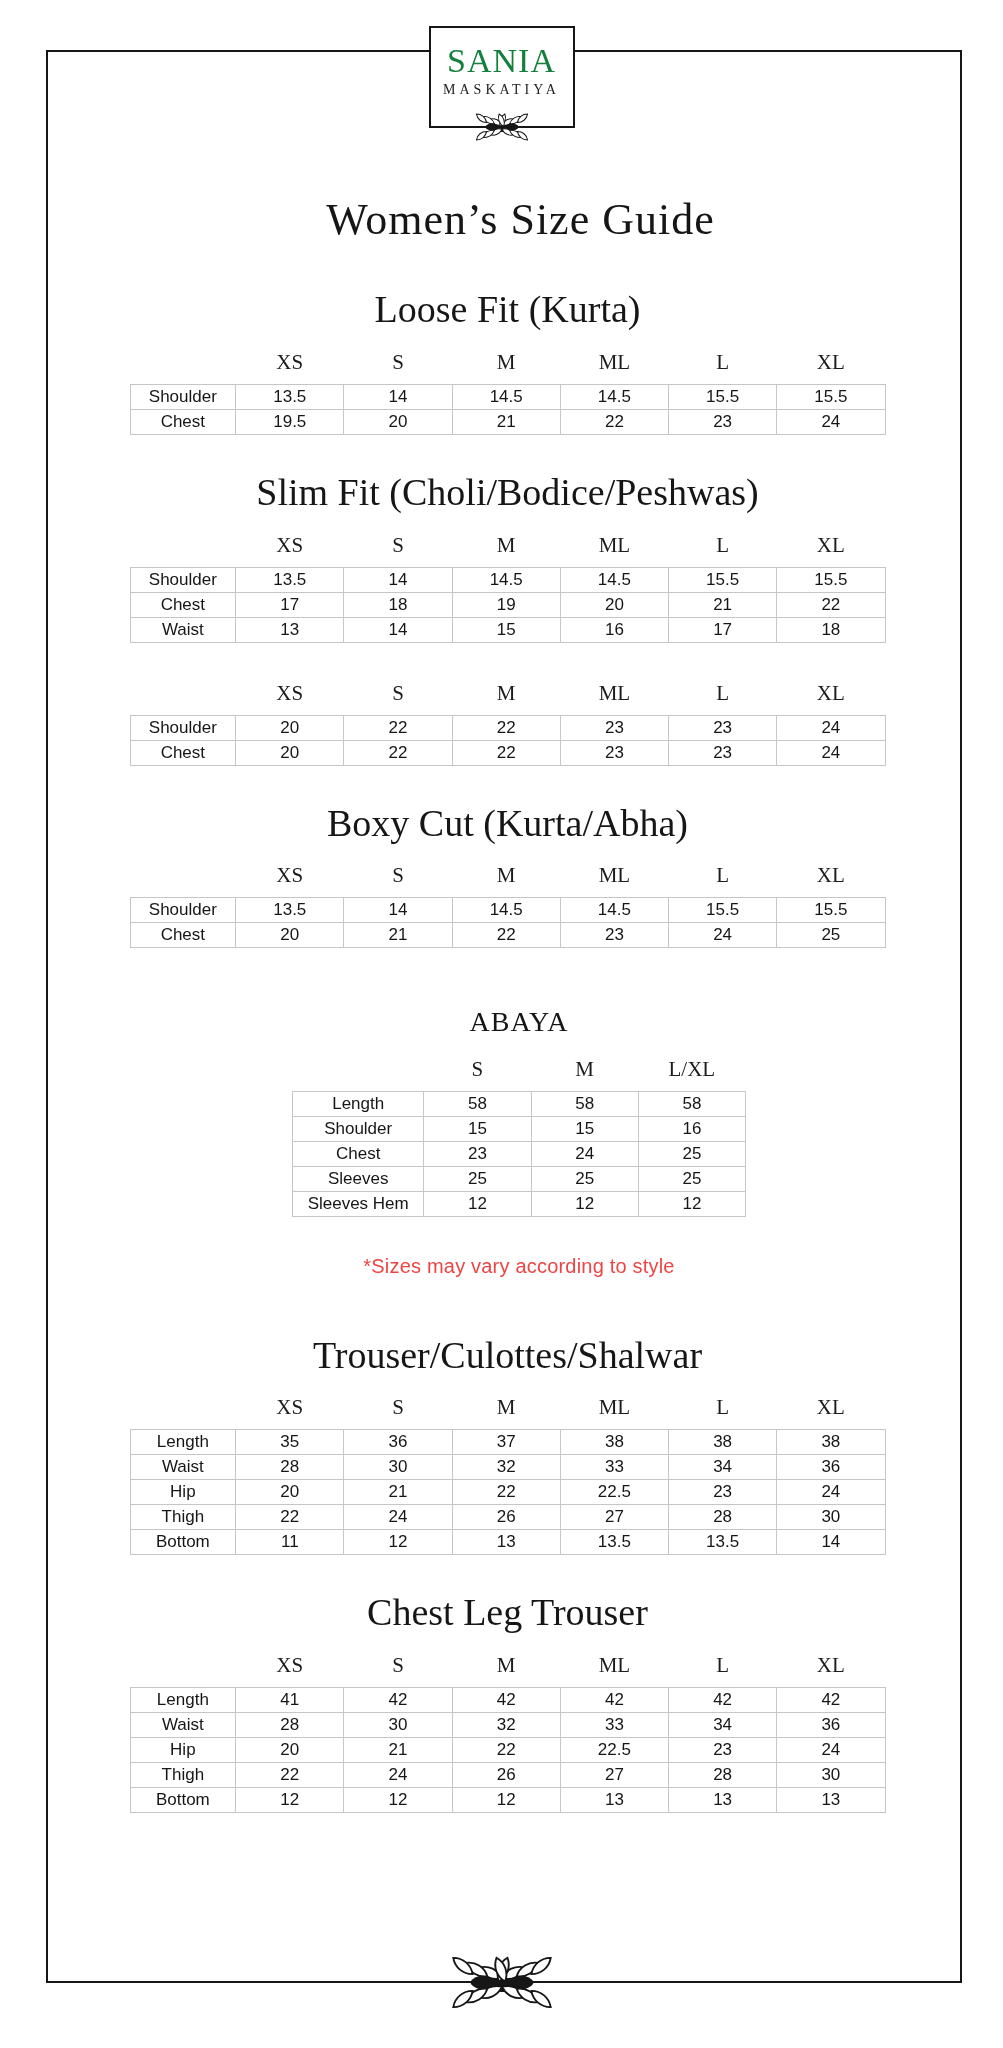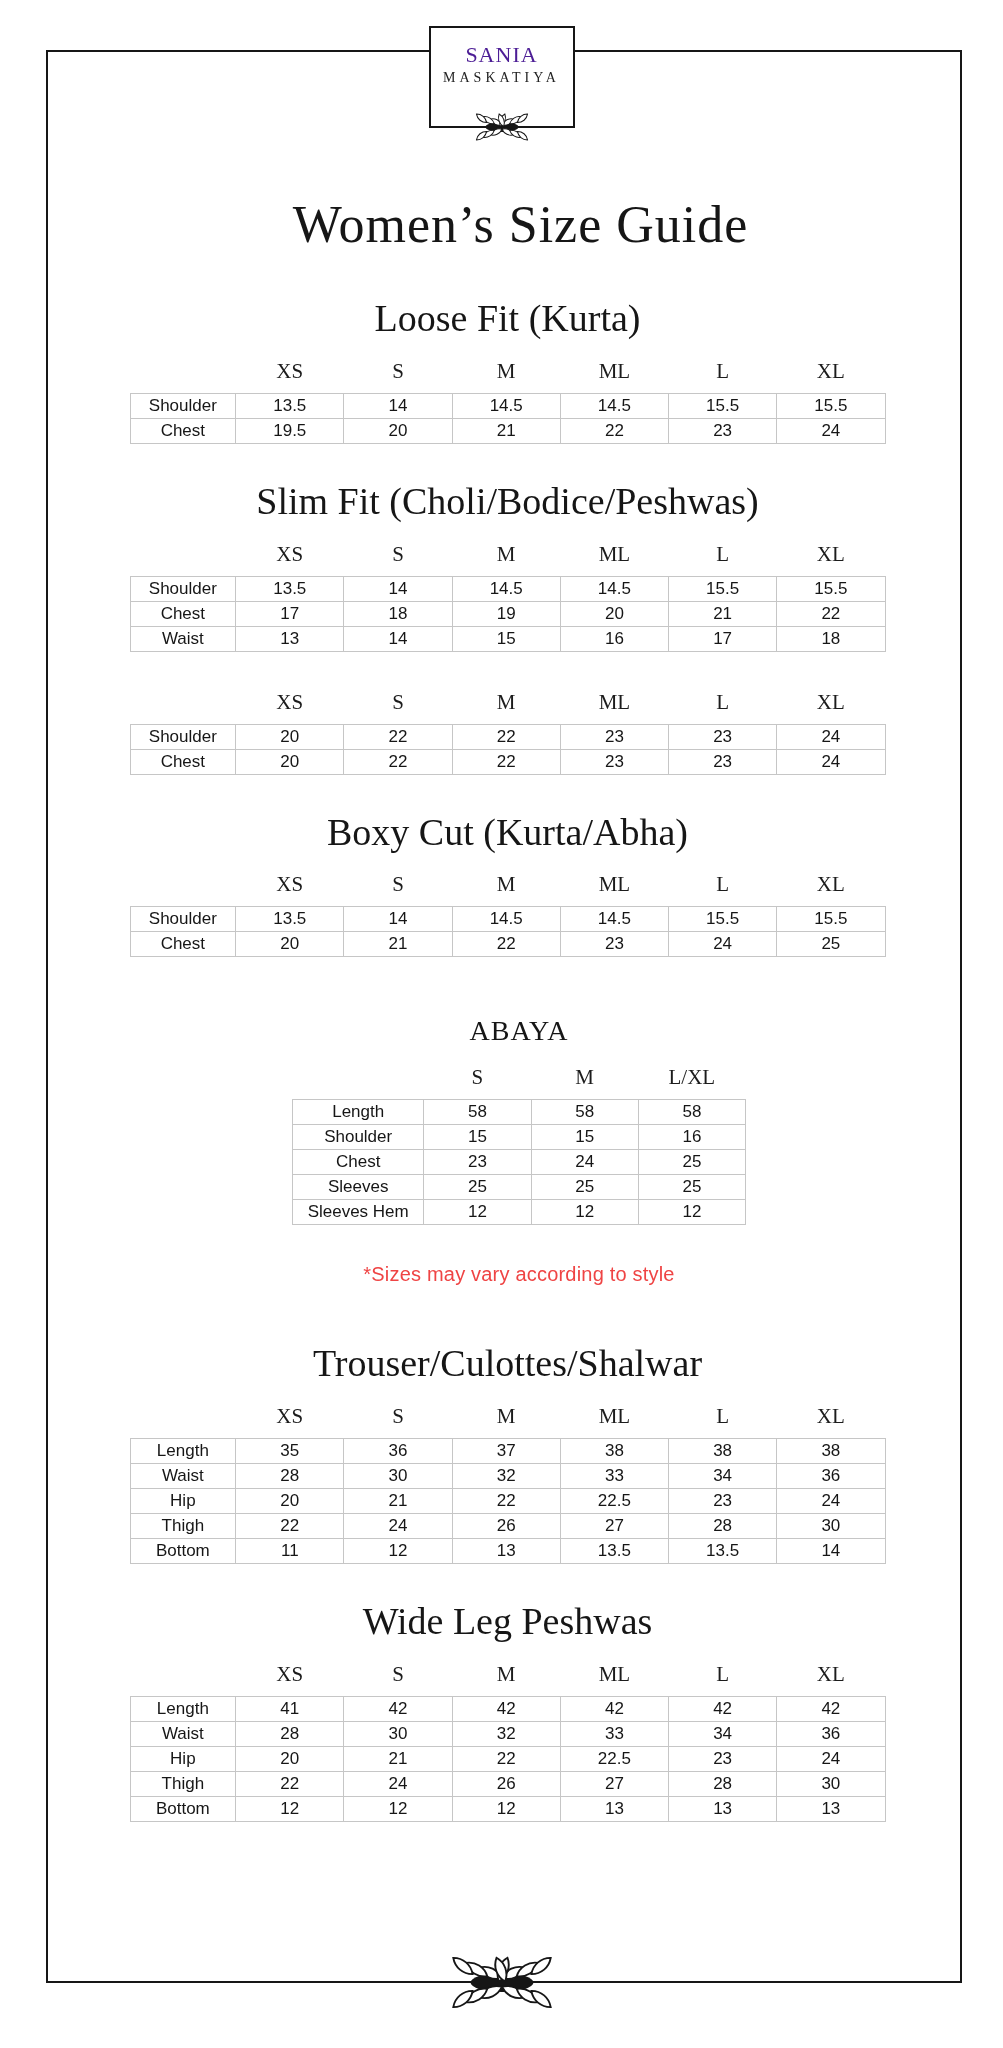--- a/index.html
+++ b/index.html
@@ -10,33 +10,33 @@
   .frame{
     position:absolute;left:46px;top:50px;width:916px;height:1933px;
     border:2px solid #161616;box-sizing:border-box;pointer-events:none;
   }
   .logo-box{
     position:absolute;top:26px;left:50%;transform:translateX(-50%);
     width:146px;height:102px;background:#fff;border:2px solid #161616;
     box-sizing:border-box;text-align:center;z-index:2;
   }
   .logo-name{
-    font-family:"Liberation Serif",serif;font-size:22px;letter-spacing:1px;
-    margin-top:16px;line-height:1;color:#4c1d95;
+    font-family:"Liberation Serif",serif;font-size:34px;letter-spacing:1px;
+    margin-top:16px;line-height:1;color:#15803d;
   }
   .logo-sub{
     font-family:"Liberation Serif",serif;font-size:14px;letter-spacing:4px;
     margin-top:4px;color:#222;
   }
   .logo-laurel{position:absolute;left:50%;bottom:-15px;transform:translateX(-50%);}
   .bottom-laurel{position:absolute;left:50%;top:1956px;transform:translateX(-50%);z-index:2;}
   svg .leaf{fill:#ffffff;stroke:#161616;stroke-width:1.8;}
   .content{position:absolute;left:0;top:0;width:100%;}
   h1{
-    font-family:"Liberation Serif",serif;font-weight:400;font-size:52px;
+    font-family:"Liberation Serif",serif;font-weight:400;font-size:44px;
     text-align:center;margin:0;padding-top:196px;line-height:1.1;color:#161616;
     letter-spacing:1px;
     padding-left:38px;
   }
   .size-section{margin-top:36px;padding-left:12px;}
   .size-section.first{margin-top:44px;}
   .size-section.narrow{margin-top:58px;margin-left:23px;}
   .size-section.after-note{margin-top:56px;}
   h2{
     font-family:"Liberation Serif",serif;font-weight:400;font-size:38px;
@@ -406,21 +406,21 @@
               <td>12</td>
               <td>13</td>
               <td>13.5</td>
               <td>13.5</td>
               <td>14</td>
             </tr>
           </tbody>
         </table>
       </section>
       <section class="size-section">
-        <h2>Wide Leg Peshwas</h2>
+        <h2>Chest Leg Trouser</h2>
         <table>
           <colgroup>
             <col style="width:14%">
             <col style="width:14.333333333333334%">
             <col style="width:14.333333333333334%">
             <col style="width:14.333333333333334%">
             <col style="width:14.333333333333334%">
             <col style="width:14.333333333333334%">
             <col style="width:14.333333333333334%">
           </colgroup>

